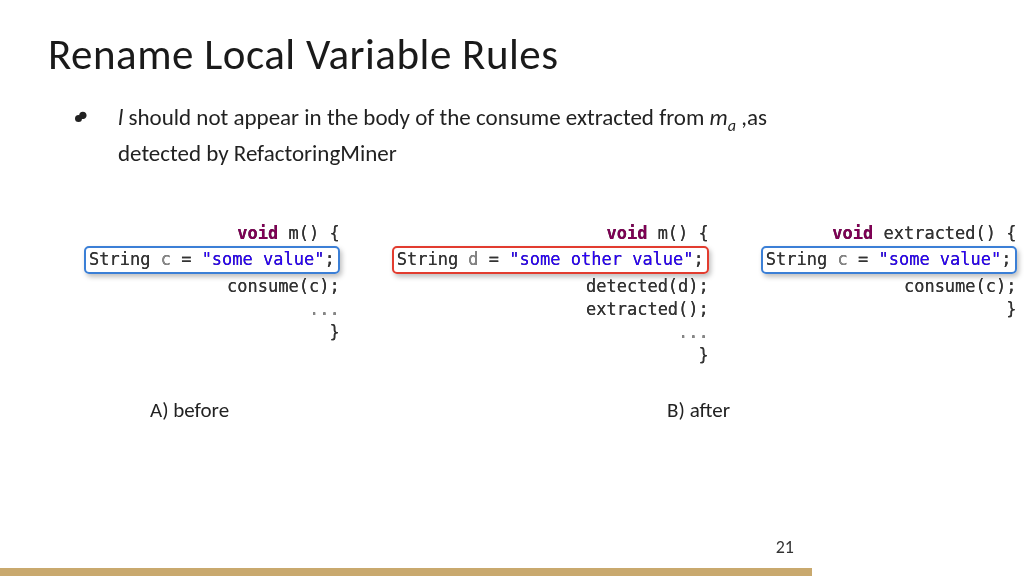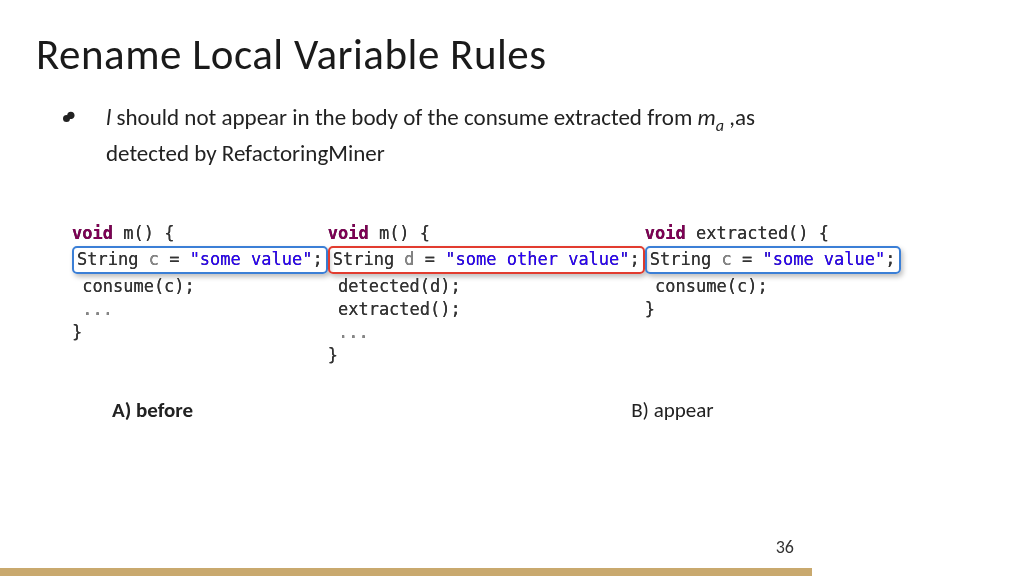--- a/index.html
+++ b/index.html
@@ -3,28 +3,28 @@
 <meta charset="utf-8">
 <style>
   * { box-sizing: border-box; margin: 0; padding: 0; }
   html, body { width: 1024px; height: 576px; overflow: hidden; }
   body {
     font-family: Calibri, "Segoe UI", Arial, sans-serif;
     background: #ffffff;
     color: #1a1a1a;
     position: relative;
   }
-  .slide { width: 812px; height: 576px; position: relative; padding: 28px 40px 0 36px; }
+  .slide { width: 812px; height: 576px; position: relative; padding: 28px 40px 0 48px; }
   .title { font-size: 43px; font-weight: 400; letter-spacing: 0.5px; color: #1a1a1a; margin-bottom: 20px; }
   .bullet-list { padding-left: 48px; }
   .bullet-item { font-size: 23px; line-height: 1.45; position: relative; padding-left: 22px; color: #222; }
   .bullet-item::before { content: "●"; position: absolute; left: -18px; top: 2px; font-size: 16px; color: #222; }
   .em { font-style: italic; font-family: Calibri, serif; }
   sub { font-size: 0.7em; vertical-align: sub; font-style: italic; }
-  .examples { display: flex; margin-top: 52px; padding-left: 36px; }
+  .examples { display: flex; gap: 52px; margin-top: 52px; padding-left: 36px; text-align: right; }
   .col { display: flex; flex-direction: column; }
   .code {
     font-family: Consolas, Menlo, monospace;
     font-size: 17px;
     line-height: 1.35;
     white-space: pre;
     color: #333;
     text-shadow: 0 0 0.4px #333;
   }
   .kw { color: #7f0055; font-weight: bold; }
@@ -40,21 +40,21 @@
   .hl-red {
     border: 2px solid #e23c2f;
     border-radius: 5px;
     padding: 0 3px 1px 3px;
     box-shadow: 2px 3px 5px rgba(0,0,0,0.25);
     display: inline-block;
     margin: 1px 0;
   }
   .dim { color: #888; }
   .captions { display: flex; margin-top: 30px; font-size: 21px; color: #222; }
-  .cap-a { margin-left: 76px; font-weight: bold; }
+  .cap-a { margin-left: 102px; }
   .cap-b { margin-left: 438px; }
   .page-num { position: absolute; right: 18px; bottom: 18px; font-size: 18px; color: #333; }
   .footer-bar { position: absolute; left: 0; right: 0; bottom: 0; height: 8px; background: #c9a96e; }
 </style>
 </head>
 <body>
 
 <div class="slide">
 
   <h1 class="title">Rename Local Variable Rules</h1>
@@ -88,18 +88,18 @@
       <div class="code"><span class="kw">void</span><span> extracted() {</span>
 <span class="hl-blue"><span>String </span><span class="dim">c</span><span> = </span><span class="str">"some value"</span><span>;</span></span>
 <span> consume(c);</span>
 <span>}</span></div>
     </div>
 
   </div>
 
   <div class="captions">
     <span class="cap-a">A) before</span>
-    <span class="cap-b">B) appear</span>
+    <span class="cap-b">B) after</span>
   </div>
 
-  <div class="page-num">36</div>
+  <div class="page-num">21</div>
   <div class="footer-bar"></div>
 </div>
 
 </body></html>

